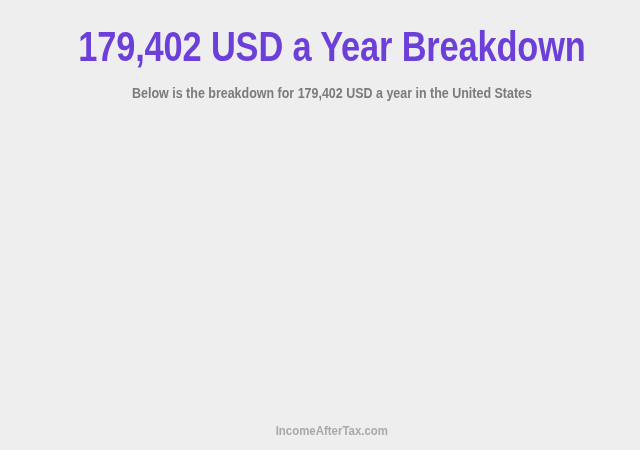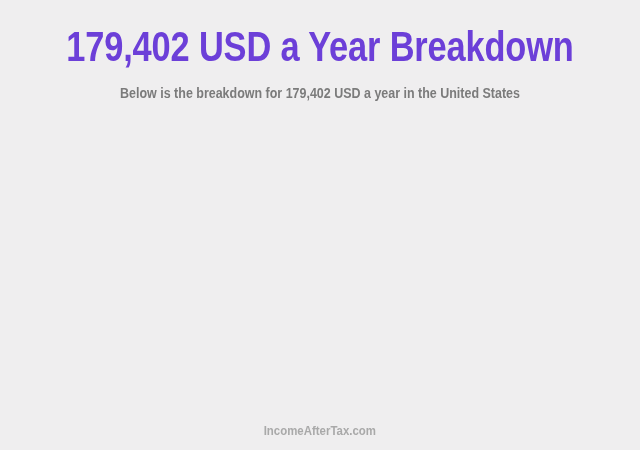--- a/index.html
+++ b/index.html
@@ -12,20 +12,21 @@
     background: #efeeef;
     font-family: "Liberation Sans", sans-serif;
     overflow: hidden;
   }
   .page {
     position: relative;
     width: 588px;
     height: 450px;
     background: #efeeef;
     box-sizing: border-box;
+    margin-left: 12px;
   }
 
   
   .header {
     position: absolute;
     top: 0;
     left: 0;
     width: 640px;
     text-align: center;
   }

